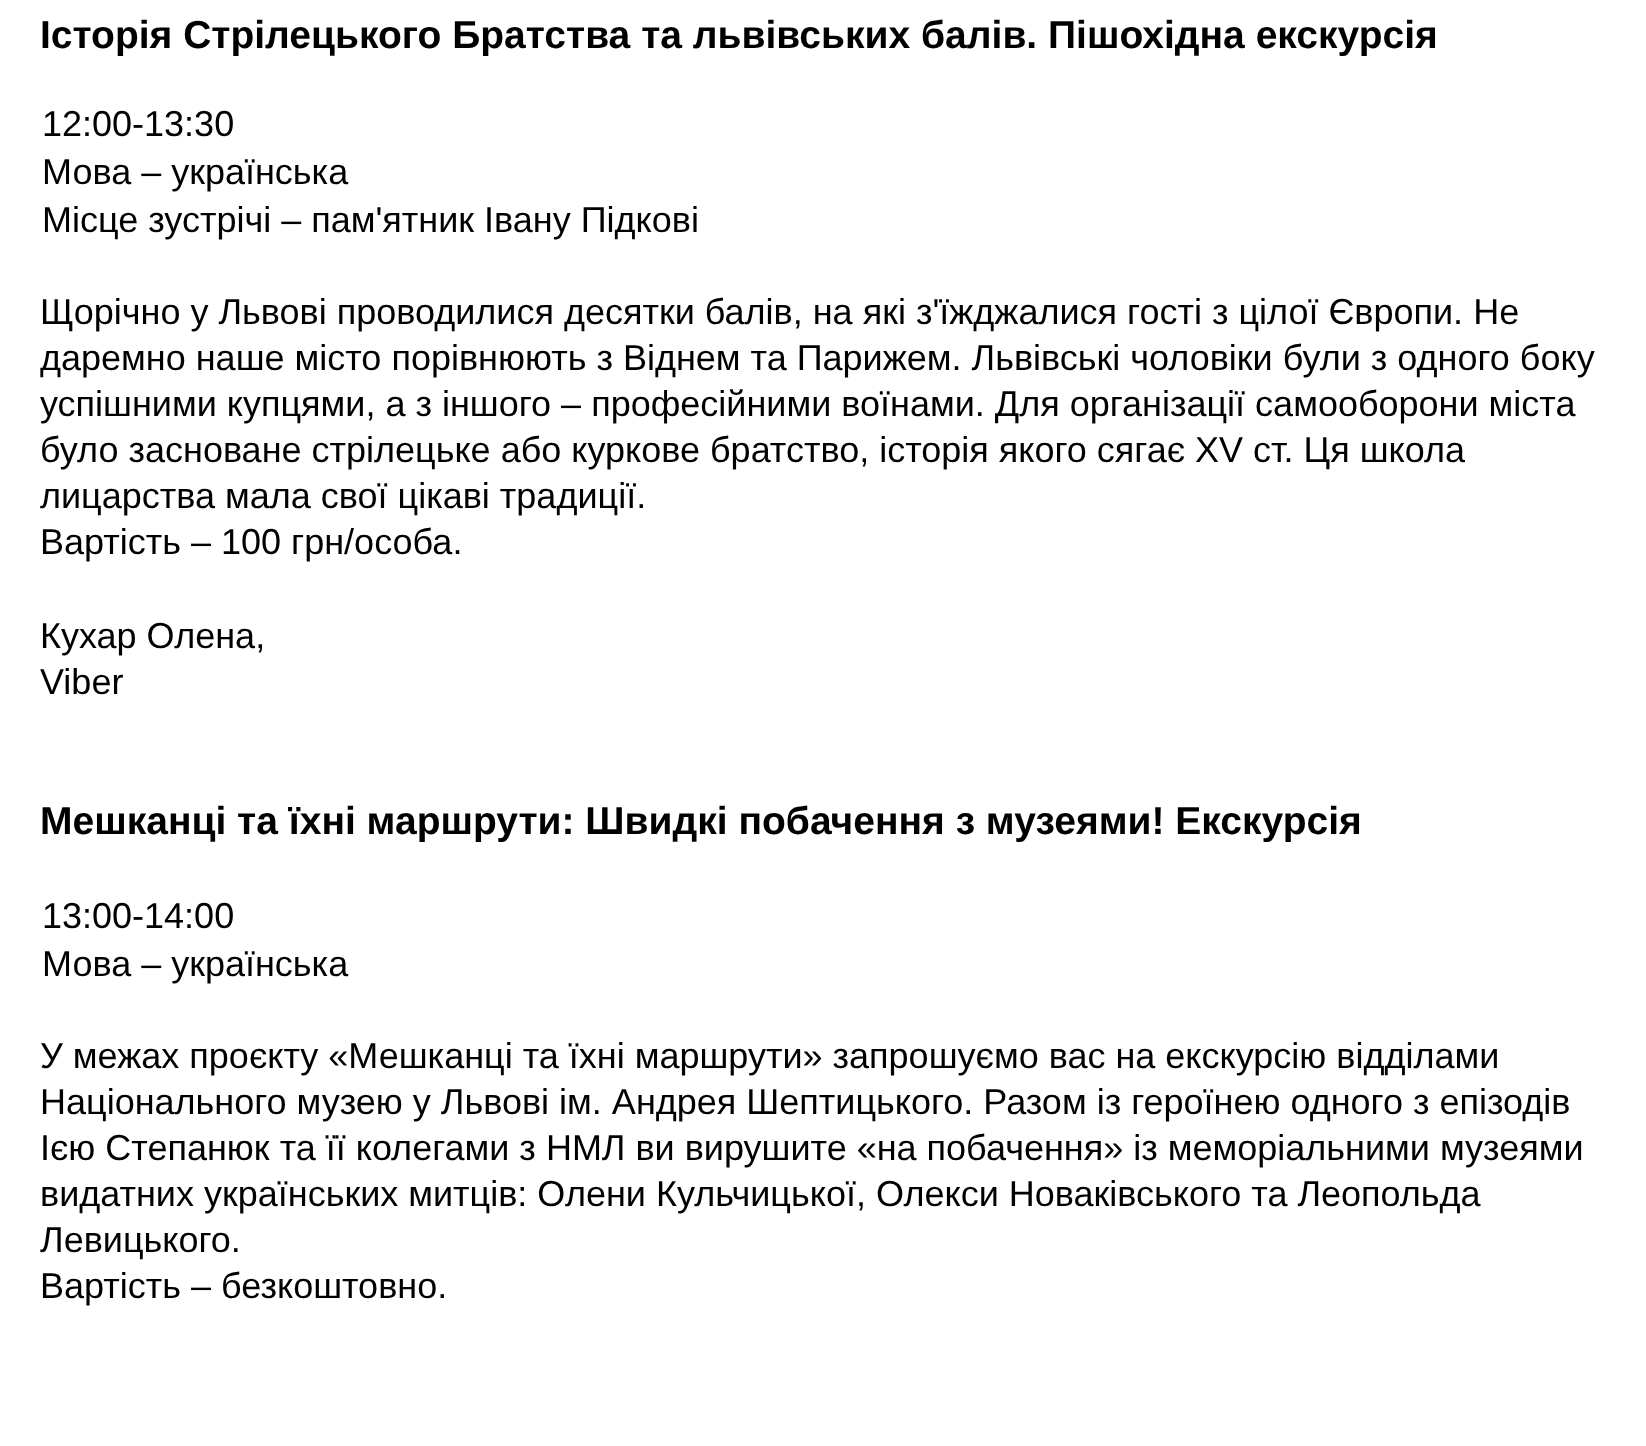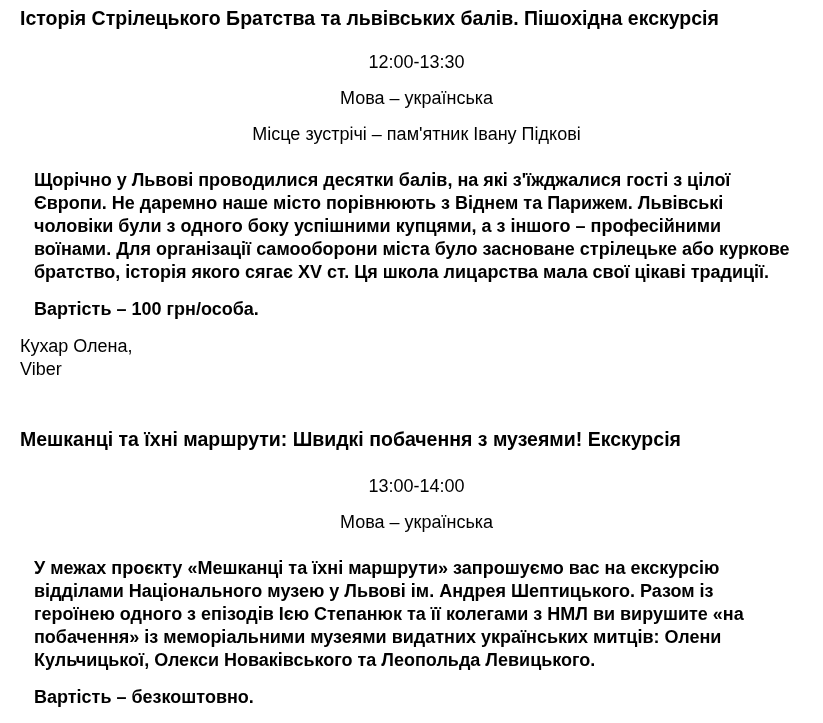--- a/index.html
+++ b/index.html
@@ -22,25 +22,25 @@
     -webkit-font-smoothing: antialiased;
   }
   .event-title {
     margin: 0;
     font-size: 19.5px;
     line-height: 23px;
     font-weight: 700;
     white-space: nowrap;
   }
   .meta { margin-top: 21px; }
-  .meta .line { margin: 13px; text-align: center; }
+  .meta .line { margin: 1px; }
   .body-block { margin-top: 23px; }
   .body-block .description,
-  .body-block .price { margin: 14px; font-weight: bold; }
-  .contact { }
+  .body-block .price { margin: 0; }
+  .contact { margin-top: 24px; }
   .contact div { margin: 0; }
   .event-2 { margin-top: 47px; }
   .event-2 .meta { margin-top: 24px; }
 </style>
 </head>
 <body>
 
 <div class="doc">
 
   <section class="event event-1">

